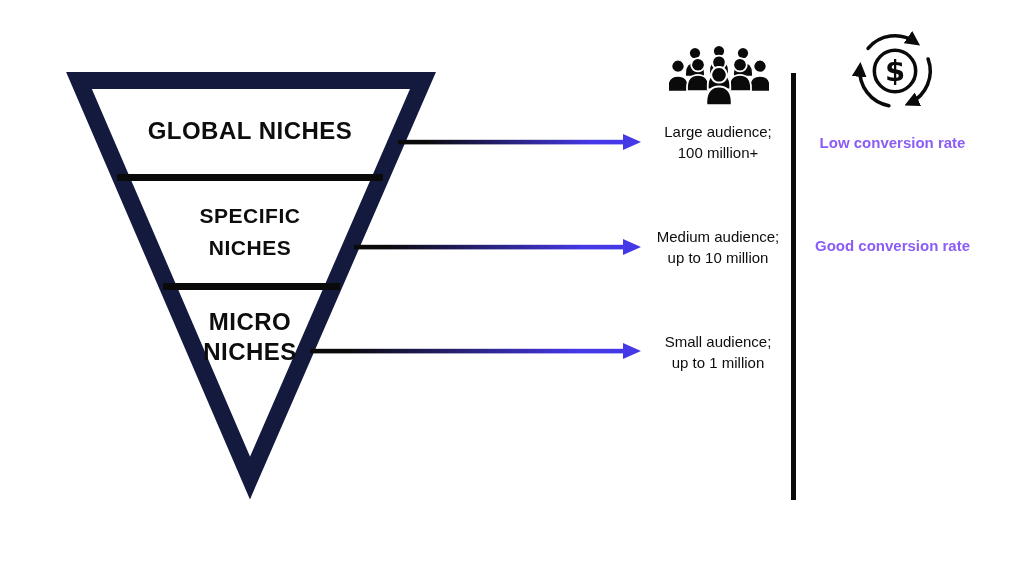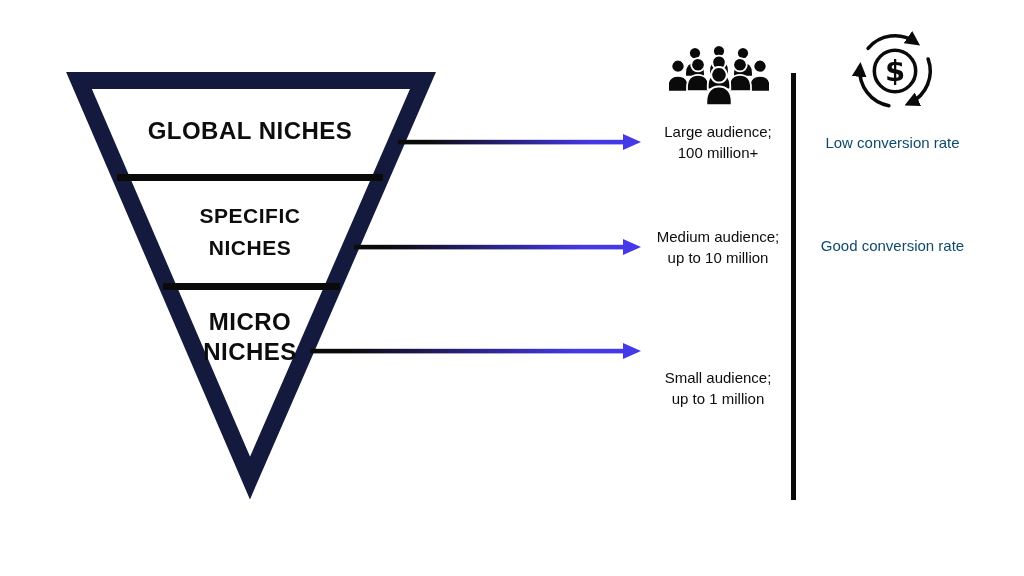--- a/index.html
+++ b/index.html
@@ -21,24 +21,24 @@
   }
   .funnel-label.l1{left:100px;top:118px;width:300px;font-size:24px;line-height:26px;}
   .funnel-label.l2{left:125px;top:200px;width:250px;font-size:21px;line-height:32px;}
   .funnel-label.l3{left:150px;top:307px;width:200px;font-size:24px;line-height:30px;}
   .audience-text{
     left:618px;width:200px;
     text-align:center;font-weight:400;font-size:15px;line-height:21px;color:#0d0d0d;
   }
   .audience-text.r1{top:121px;}
   .audience-text.r2{top:226px;}
-  .audience-text.r3{top:331px;margin-top:36px;}
+  .audience-text.r3{top:331px;}
   .conversion-text{
     left:800px;width:185px;
-    text-align:center;font-weight:400;font-size:15px;line-height:20px;color:#0c4a6e;
+    text-align:center;font-weight:700;font-size:15px;line-height:20px;color:#8b5cf6;
   }
   .conversion-text.r1{top:133px;}
   .conversion-text.r2{top:236px;}
   .conversion-text.r3{top:340px;}
   .vdivider{
     left:791px;top:73px;width:5px;height:427px;background:#0a0a0a;
   }
   svg{display:block;}
 </style>
 </head>

